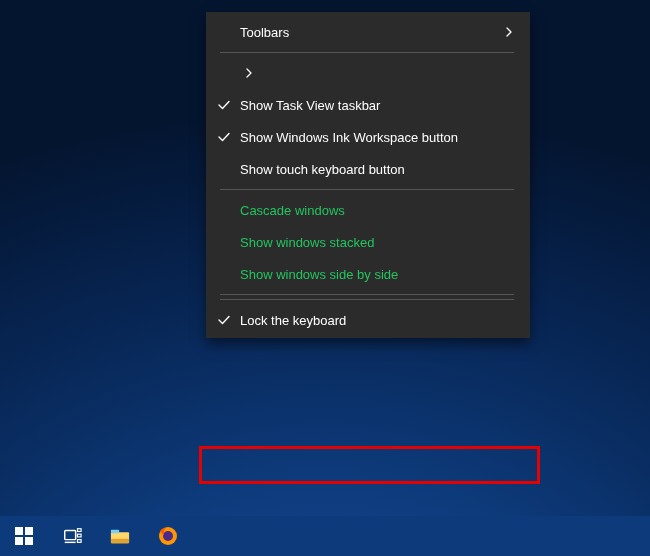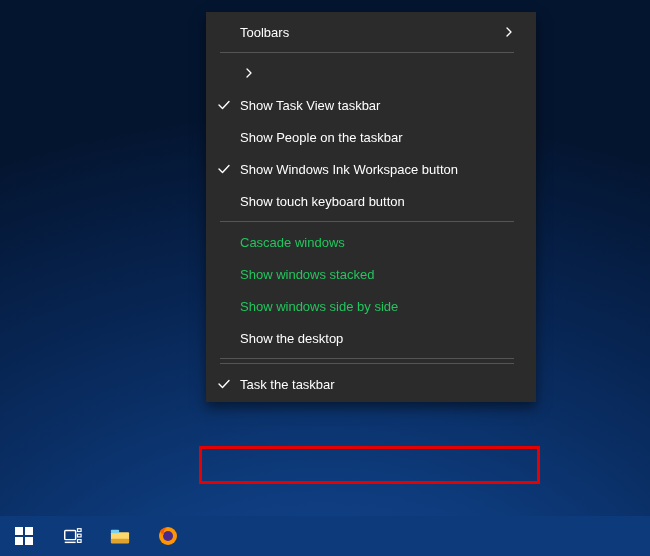--- a/index.html
+++ b/index.html
@@ -8,21 +8,21 @@
     background:#0a2a5c;
   }
   
   .desktop{
     position:absolute;inset:0;
     background:radial-gradient(ellipse 120% 100% at 50% 120%, #1a4a9c 0%, #0d3a7a 35%, #072451 70%, #041530 100%);
   }
   
   .ctx{
     position:absolute;left:206px;top:12px;width:318px;
-    background:#2b2b2b;padding:4px 10px 2px 2px;
+    background:#2b2b2b;padding:4px 4px 2px 2px;
     box-shadow:0 6px 12px rgba(0,0,0,.5);
   }
   .row{
     display:flex;align-items:center;height:32px;
     padding:0 8px 0 0;color:#fff;cursor:default;
   }
   .row.disabled{color:#22c55e;}
   .check-col{
     flex:0 0 32px;display:flex;align-items:center;justify-content:center;
   }
@@ -87,25 +87,20 @@
   <div class="row">
     <span class="check-col chk">
       <svg viewBox="0 0 14 14">
           <path d="M2 7 L5.5 10.5 L12 3.5" fill="none" stroke-width="1.4" stroke-linecap="round" stroke-linejoin="round"></path>
         </svg>
     </span>
     <span class="label">Show Task View taskbar</span>
     <span class="arrow-col"></span>
   </div>
   <div class="row">
-    <span class="check-col"></span>
-    <span class="label">Show People on the taskbar</span>
-    <span class="arrow-col"></span>
-  </div>
-  <div class="row">
     <span class="check-col chk">
       <svg viewBox="0 0 14 14">
           <path d="M2 7 L5.5 10.5 L12 3.5" fill="none" stroke-width="1.4" stroke-linecap="round" stroke-linejoin="round"></path>
         </svg>
     </span>
     <span class="label">Show Windows Ink Workspace button</span>
     <span class="arrow-col"></span>
   </div>
   <div class="row">
     <span class="check-col"></span>
@@ -122,36 +117,31 @@
   <div class="row disabled">
     <span class="check-col"></span>
     <span class="label">Show windows stacked</span>
     <span class="arrow-col"></span>
   </div>
   <div class="row disabled">
     <span class="check-col"></span>
     <span class="label">Show windows side by side</span>
     <span class="arrow-col"></span>
   </div>
-  <div class="row">
-    <span class="check-col"></span>
-    <span class="label">Show the desktop</span>
-    <span class="arrow-col"></span>
-  </div>
   <div class="sep"></div>
 
   <div class="sep"></div>
 
   <div class="row">
     <span class="check-col chk">
       <svg viewBox="0 0 14 14">
           <path d="M2 7 L5.5 10.5 L12 3.5" fill="none" stroke-width="1.4" stroke-linecap="round" stroke-linejoin="round"></path>
         </svg>
     </span>
-    <span class="label">Task the taskbar</span>
+    <span class="label">Lock the keyboard</span>
     <span class="arrow-col"></span>
   </div>
 
 </div>
 
 <div class="hl"></div>
 
 <div class="taskbar">
   <div class="tbtn start" title="Start">
     <svg viewBox="0 0 20 20">

